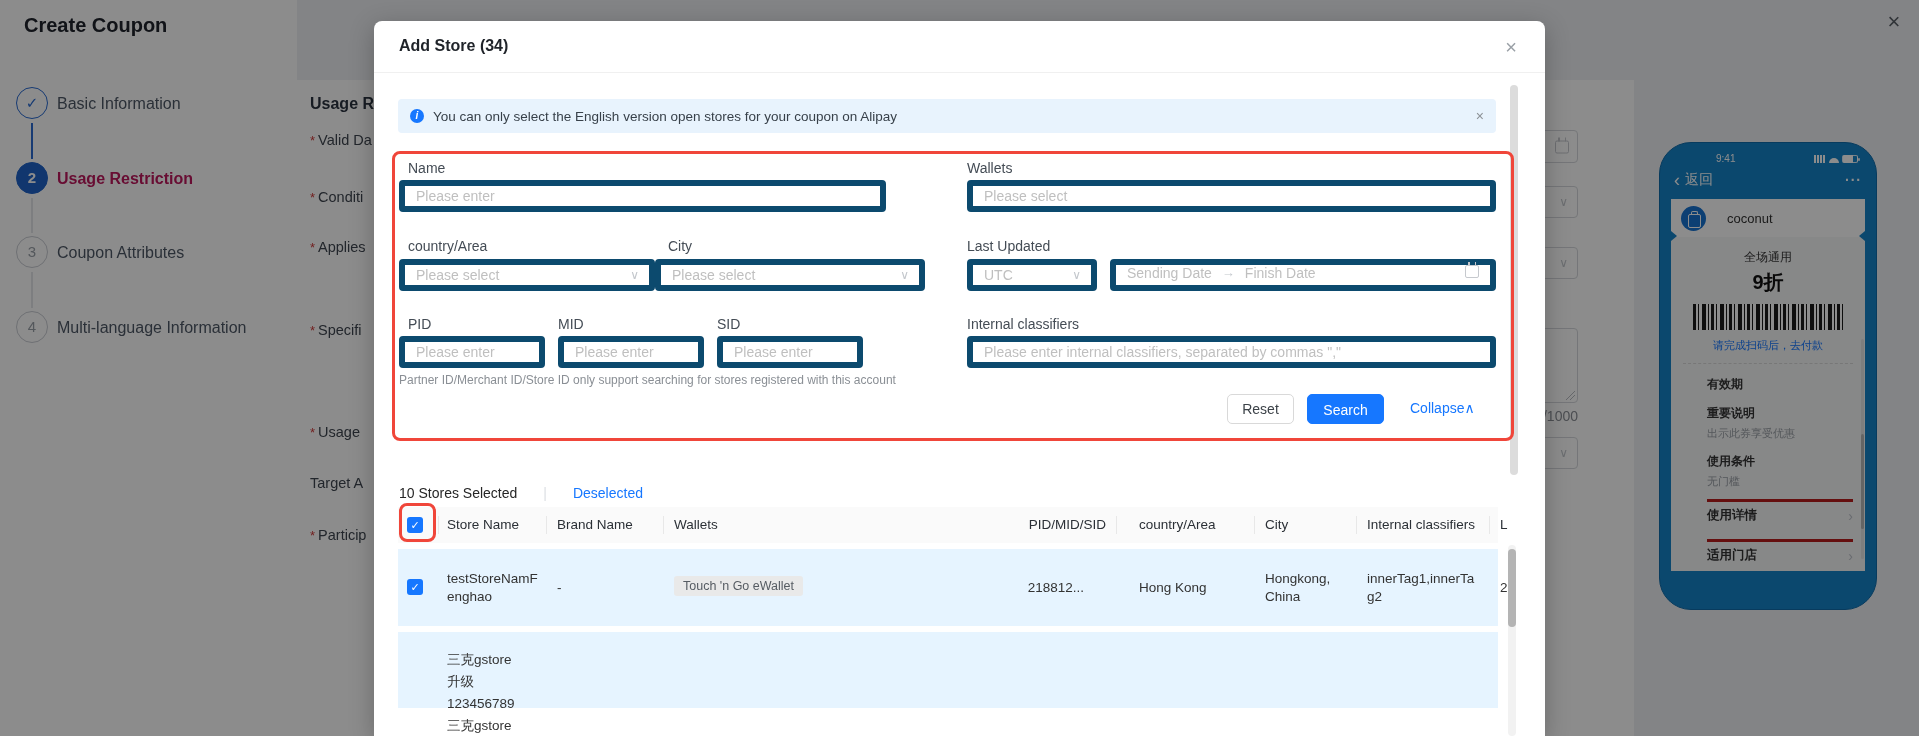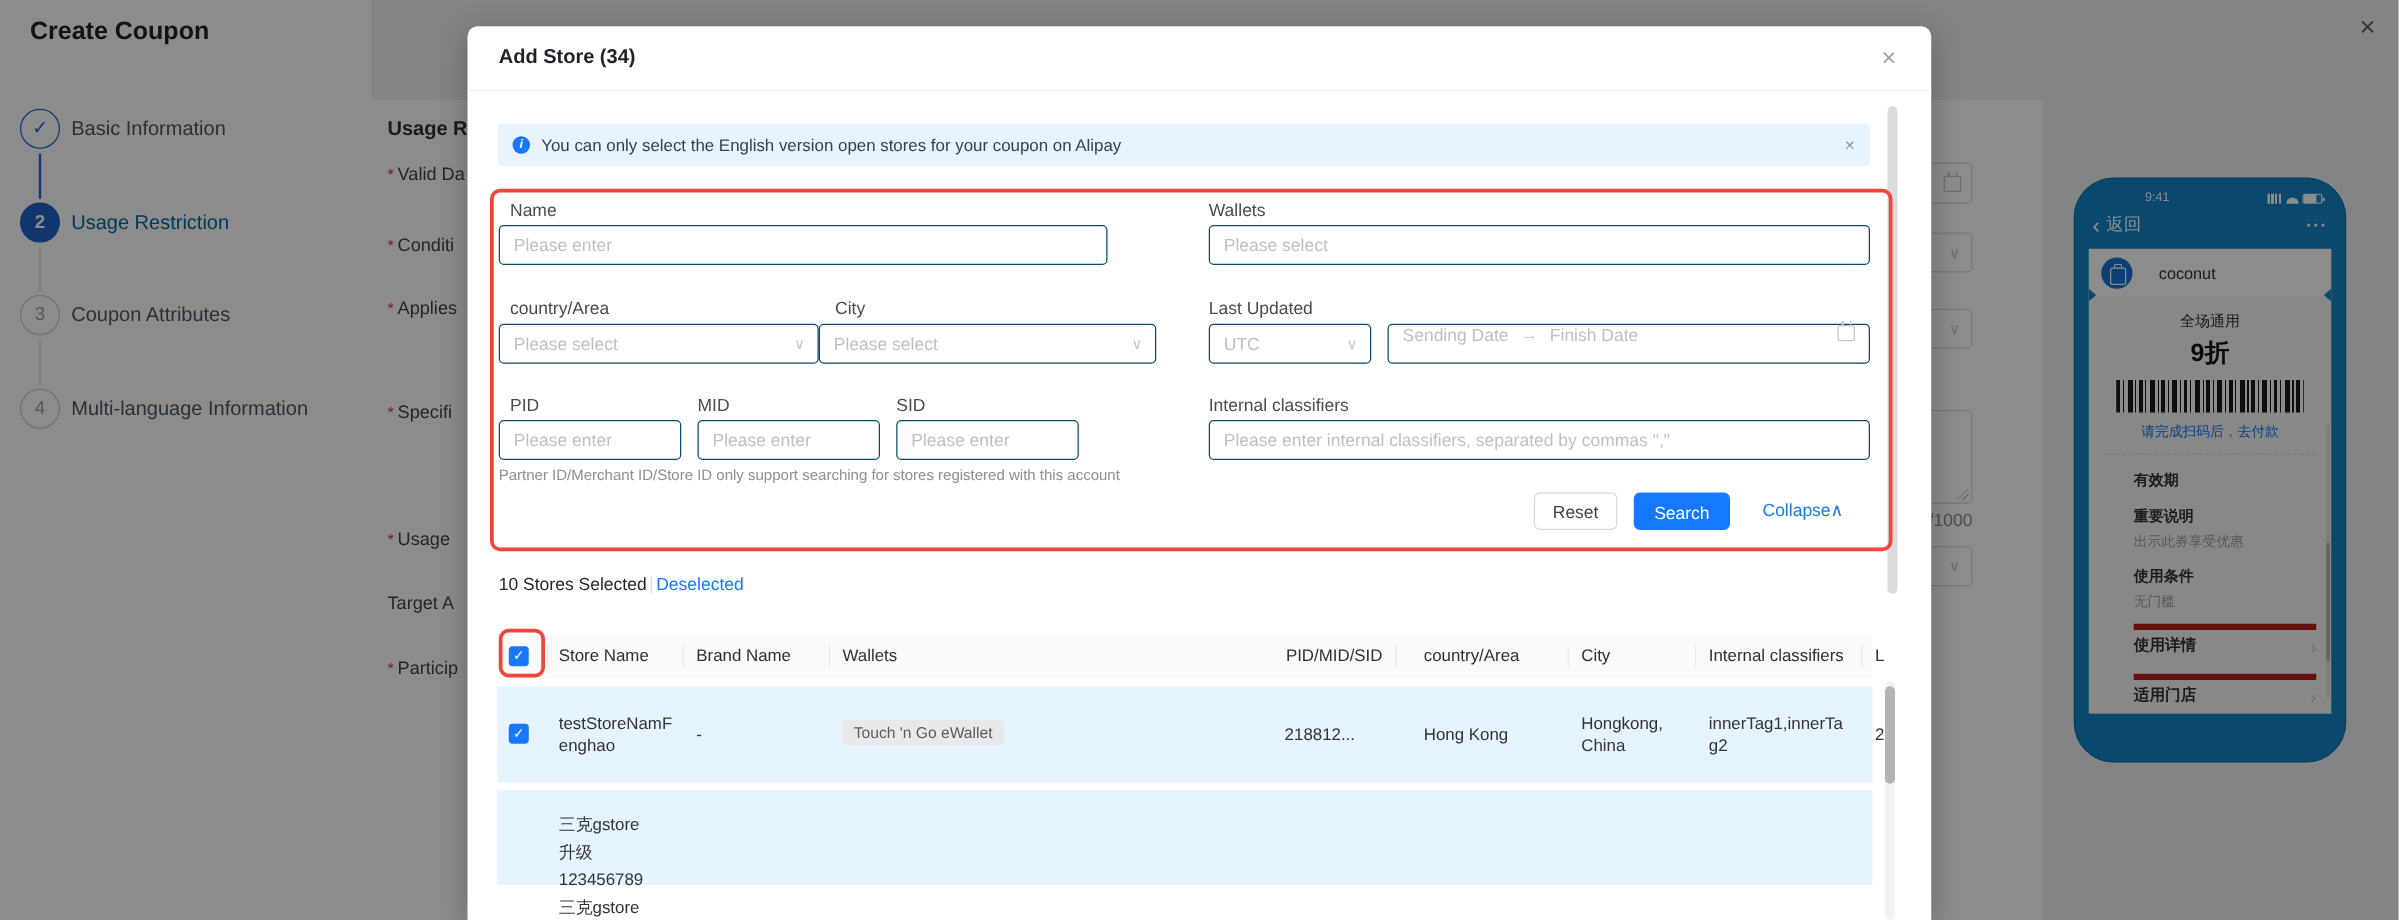--- a/index.html
+++ b/index.html
@@ -10,21 +10,21 @@
   
   .sidebar { position:absolute; left:0; top:0; width:297px; height:736px; background:#fff; }
   .page-title { position:absolute; left:24px; top:14px; font-size:20px; font-weight:700; color:#20242c; }
   .page-close { position:absolute; left:1882px; top:10px; font-size:22px; color:#596066; width:24px; height:24px; text-align:center; line-height:24px; }
 
   .step-circle { position:absolute; left:16px; width:32px; height:32px; border-radius:50%; text-align:center; line-height:30px; font-size:15px; }
   .step-done   { border:1.5px solid #2a6bd2; color:#2a6bd2; background:#fff; }
   .step-active { background:#1f63c9; color:#fff; border:1.5px solid #1f63c9; font-weight:700; }
   .step-todo   { border:1.5px solid #c9ccd3; color:#9aa0a8; background:#fff; }
   .step-label  { position:absolute; left:57px; font-size:16px; color:#4e5866; line-height:16px; }
-  .step-label.active { color:#0369a1; font-weight:400; }
+  .step-label.active { color:#be185d; font-weight:700; }
   .sline { position:absolute; left:31px; width:1.5px; }
   .sline.blue { background:#2a6bd2; } .sline.gray { background:#e4e6ea; }
 
   .main-card { position:absolute; left:297px; top:80px; width:1337px; height:656px; background:#fff; }
   .bgh { position:absolute; left:13px; width:76px; font-size:16px; font-weight:700; color:#2b3340; white-space:nowrap; overflow:hidden; }
   .bgl { position:absolute; left:13px; width:76px; font-size:14.5px; color:#3f4650; white-space:nowrap; overflow:hidden; }
   .req { color:#cf3b3b; margin-right:3px; font-size:13px; }
 
   .bg-box { position:absolute; background:#fff; border:1px solid #d6d8dc; border-radius:4px; }
   .chev { color:#c3c7cc; font-size:12px; line-height:1; }
@@ -62,21 +62,21 @@
   .notch.r { right:0; border-top:5px solid transparent; border-bottom:5px solid transparent; border-right:6px solid #1583c9; }
   .c-scope { margin-top:12px; text-align:center; font-size:12px; color:#333; }
   .c-value { margin-top:3px; text-align:center; font-size:20px; font-weight:700; color:#111; }
   .barcode { width:150px; height:26px; margin:8px auto 0;
              background:repeating-linear-gradient(90deg,#1b1b1b 0 3px,#fff 3px 5px,#1b1b1b 5px 6px,#fff 6px 9px,#1b1b1b 9px 13px,#fff 13px 15px,#1b1b1b 15px 16px,#fff 16px 18px); }
   .c-hint { margin-top:8px; text-align:center; font-size:11px; color:#1677ff; }
   .p-dash { margin:10px 12px 0; border-top:1px dashed #d9d9d9; }
   .p-sec { padding:0 12px;margin-left:24px; }
   .p-h { margin-top:12px; font-size:12px; font-weight:700; color:#333; }
   .p-v { margin-top:4px; font-size:11px; color:#9aa0a6; }
-  .p-link { margin-top:10px; height:30px; border-top:5px solid #b91c1c; display:flex; justify-content:space-between; align-items:center; font-size:12.5px; color:#333; font-weight:600; }
+  .p-link { margin-top:10px; height:30px; border-top:3px solid #b91c1c; display:flex; justify-content:space-between; align-items:center; font-size:12.5px; color:#333; font-weight:600; }
   .p-link .gt { color:#c0c4cc; font-size:14px; font-weight:400; }
   .pscroll-track { position:absolute; right:1px; top:140px; width:3px; height:220px; background:#e6e6e6; border-radius:2px; }
   .pscroll-thumb { position:absolute; right:1px; top:235px; width:3px; height:95px; background:#b9b9b9; border-radius:2px; }
 
   
   .overlay { position:absolute; inset:0; background:rgba(0,0,0,0.45); z-index:10; }
 
   
   .modal { position:absolute; left:374px; top:21px; width:1171px; height:715px; background:#fff; border-radius:8px 8px 0 0;
            box-shadow:0 6px 24px rgba(0,0,0,.25); z-index:20; font-size:14px; color:#333; }
@@ -89,37 +89,37 @@
   .alert-icon { width:14px; height:14px; border-radius:50%; background:#1677ff; color:#fff; font-size:10px; font-weight:700;
                 text-align:center; line-height:14px; font-style:italic; flex:none; }
   .alert-text { font-size:13.5px; color:#38414a; flex:1; }
   .alert-close { color:#8c9196; font-size:14px; }
 
   .hl { position:absolute; border:3px solid #f0463a; border-radius:8px; z-index:5; pointer-events:none; }
   .hl-filter { left:18px; top:130px; width:1122px; height:290px; }
   .hl-cb { left:25px; top:482px; width:37px; height:39px; }
 
   .flabel { position:absolute; font-size:14px; color:#444c55; }
-  .ipt, .sel, .drange { position:absolute; height:32px; background:#fff; border:1px solid #0c4a6e; border-radius:4px; font-size:14px; }
+  .ipt, .sel, .drange { position:absolute; height:32px; background:#fff; border:6px solid #0c4a6e; border-radius:4px; font-size:14px; }
   .ipt { padding:0 11px; color:#333; width:100%; }
   .ipt::placeholder { color:#bfbfbf; }
   .sel { display:flex; align-items:center; padding:0 26px 0 11px; }
   .sel .ph, .drange .ph { color:#bfbfbf; }
   .sel .chev { position:absolute; right:10px; }
   .drange { display:flex; align-items:flex-start; padding:0 11px; gap:10px; }
   .drange .arrow { color:#c3c7cc; font-size:13px; }
   .drange .sp { flex:1; }
   .helper { position:absolute; left:25px; top:352px; font-size:12px; color:#8a8f95; }
 
   .btn { position:absolute; height:30px; border-radius:5px; font-size:14px; text-align:center; line-height:28px; }
   .btn-reset { left:853px; top:373px; width:67px; background:#fff; border:1px solid #d9d9d9; color:#3c4248; }
   .btn-search { left:933px; top:373px; width:77px; background:#1677ff; border:1px solid #1677ff; color:#fff; line-height:30px; }
   .collapse { position:absolute; left:1036px; top:379px; color:#1677ff; font-size:14px; }
 
-  .sel-row { position:absolute; left:25px; top:438px; font-size:14px; display:flex; gap:2px; align-items:center; }
+  .sel-row { position:absolute; left:25px; top:464px; font-size:14px; display:flex; gap:26px; align-items:center; }
   .sel-count { color:#262626; }
   .sel-div { color:#dcdfe3; }
   .desel { color:#1677ff; }
 
   .thead { position:absolute; left:24px; top:486px; width:1100px; height:36px; background:#fafafa; }
   .th { position:absolute; top:0; height:36px; line-height:36px; font-size:13.5px; color:#2b3036; white-space:nowrap; }
   .th-sep { position:absolute; top:9px; width:1px; height:18px; background:#e8e8e8; }
   .trow { position:absolute; left:24px; width:1100px; background:#e6f4ff; }
   .row1 { top:528px; height:77px; }
   .row2 { top:611px; height:76px; }

